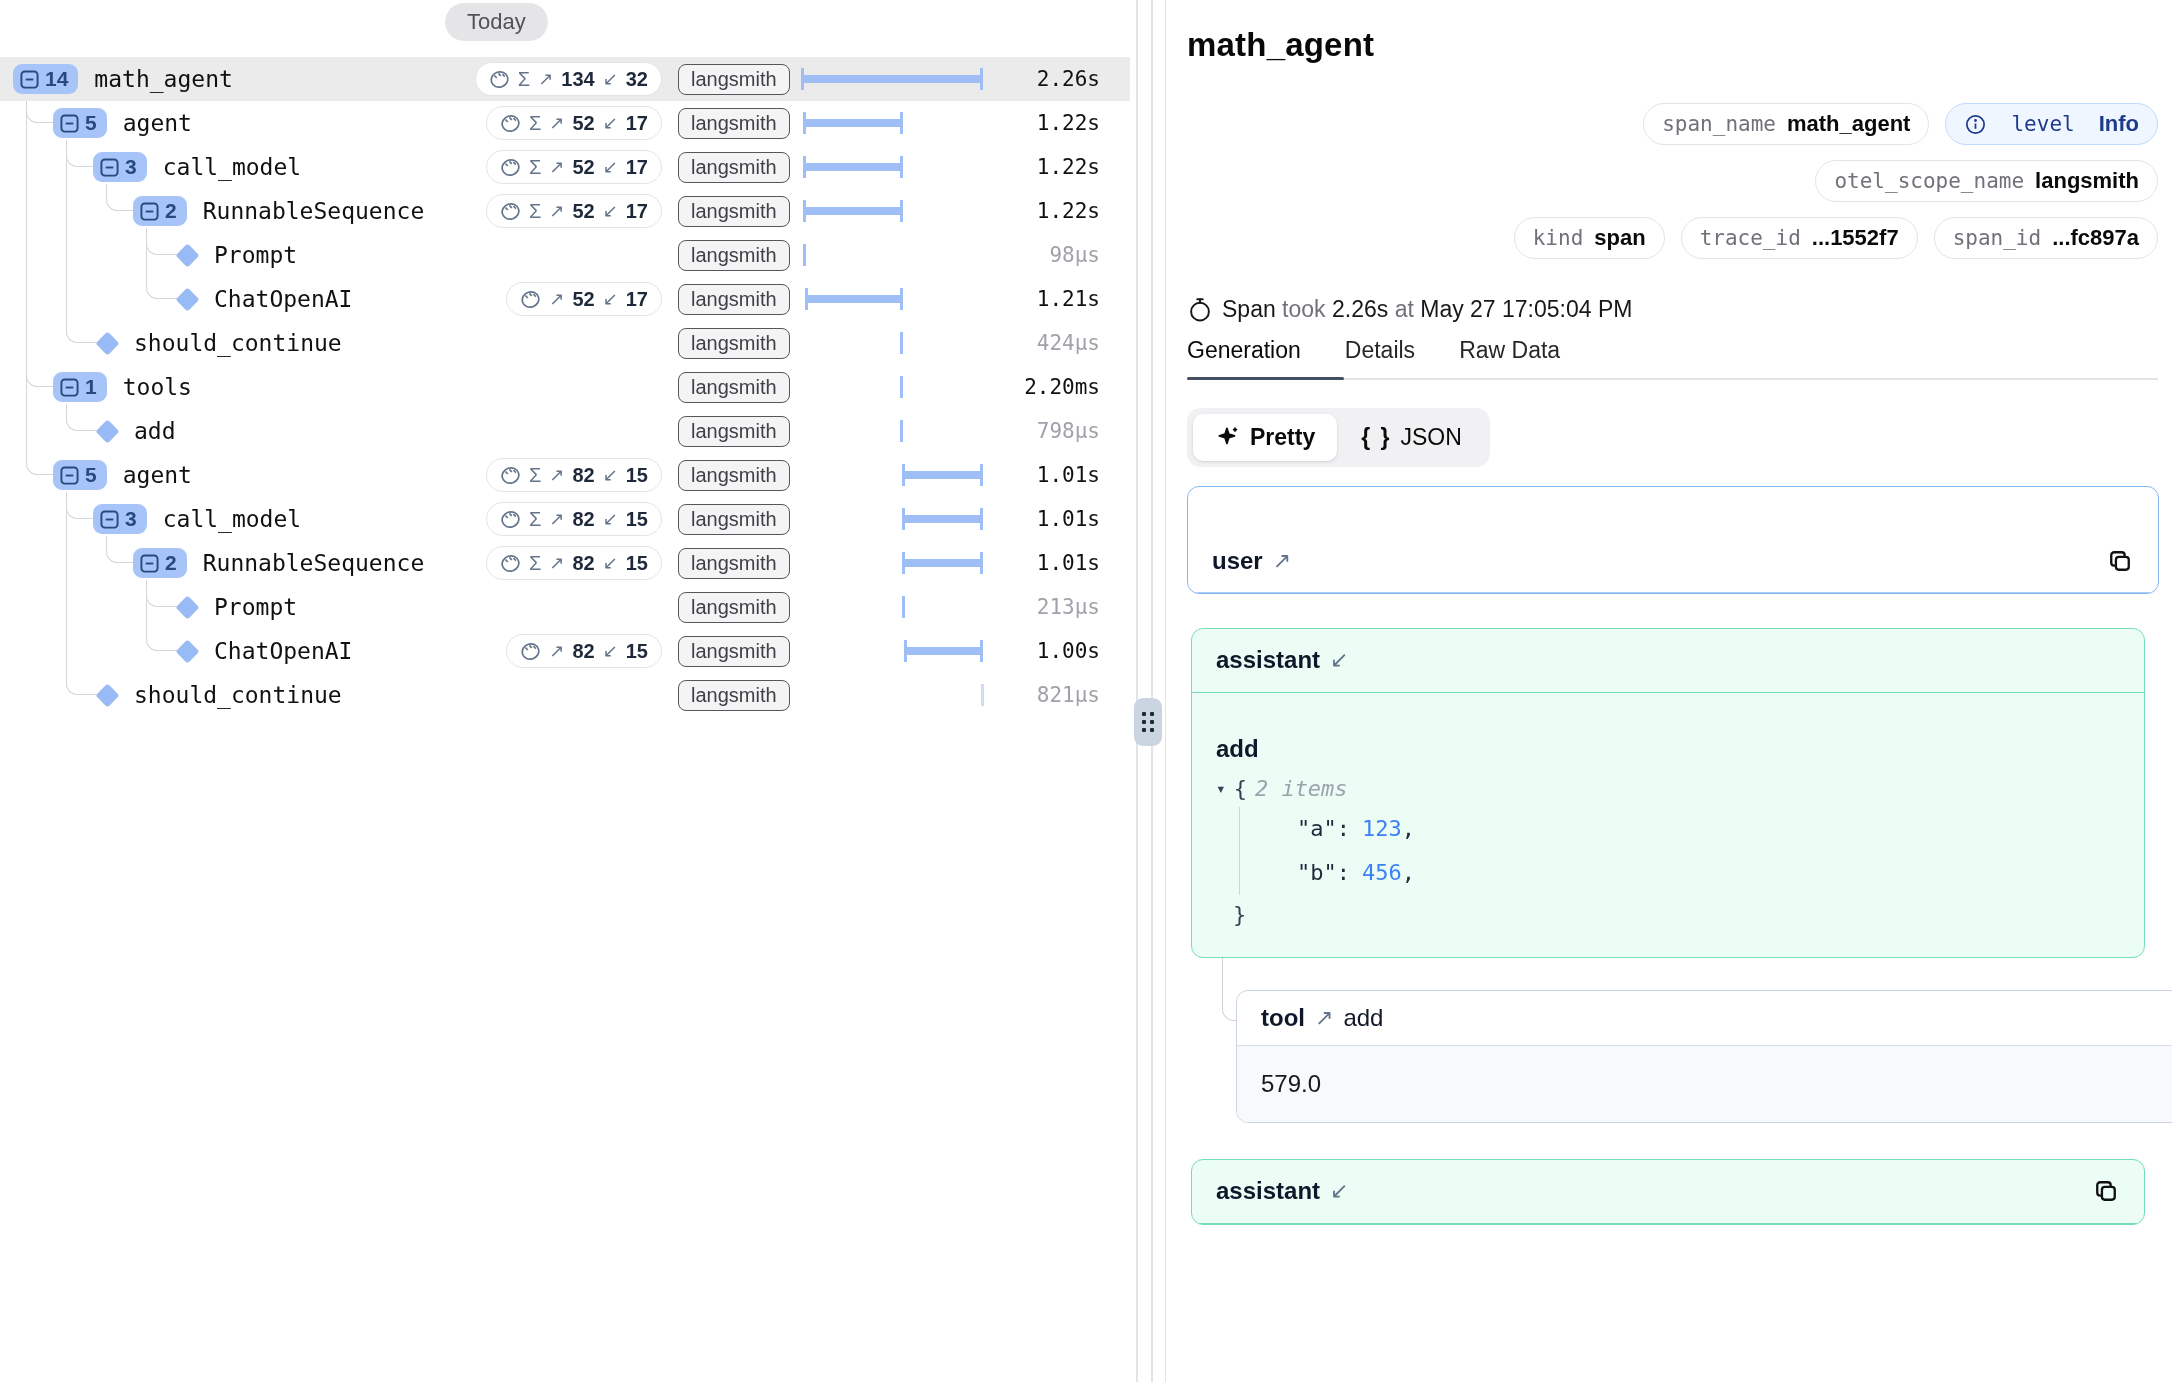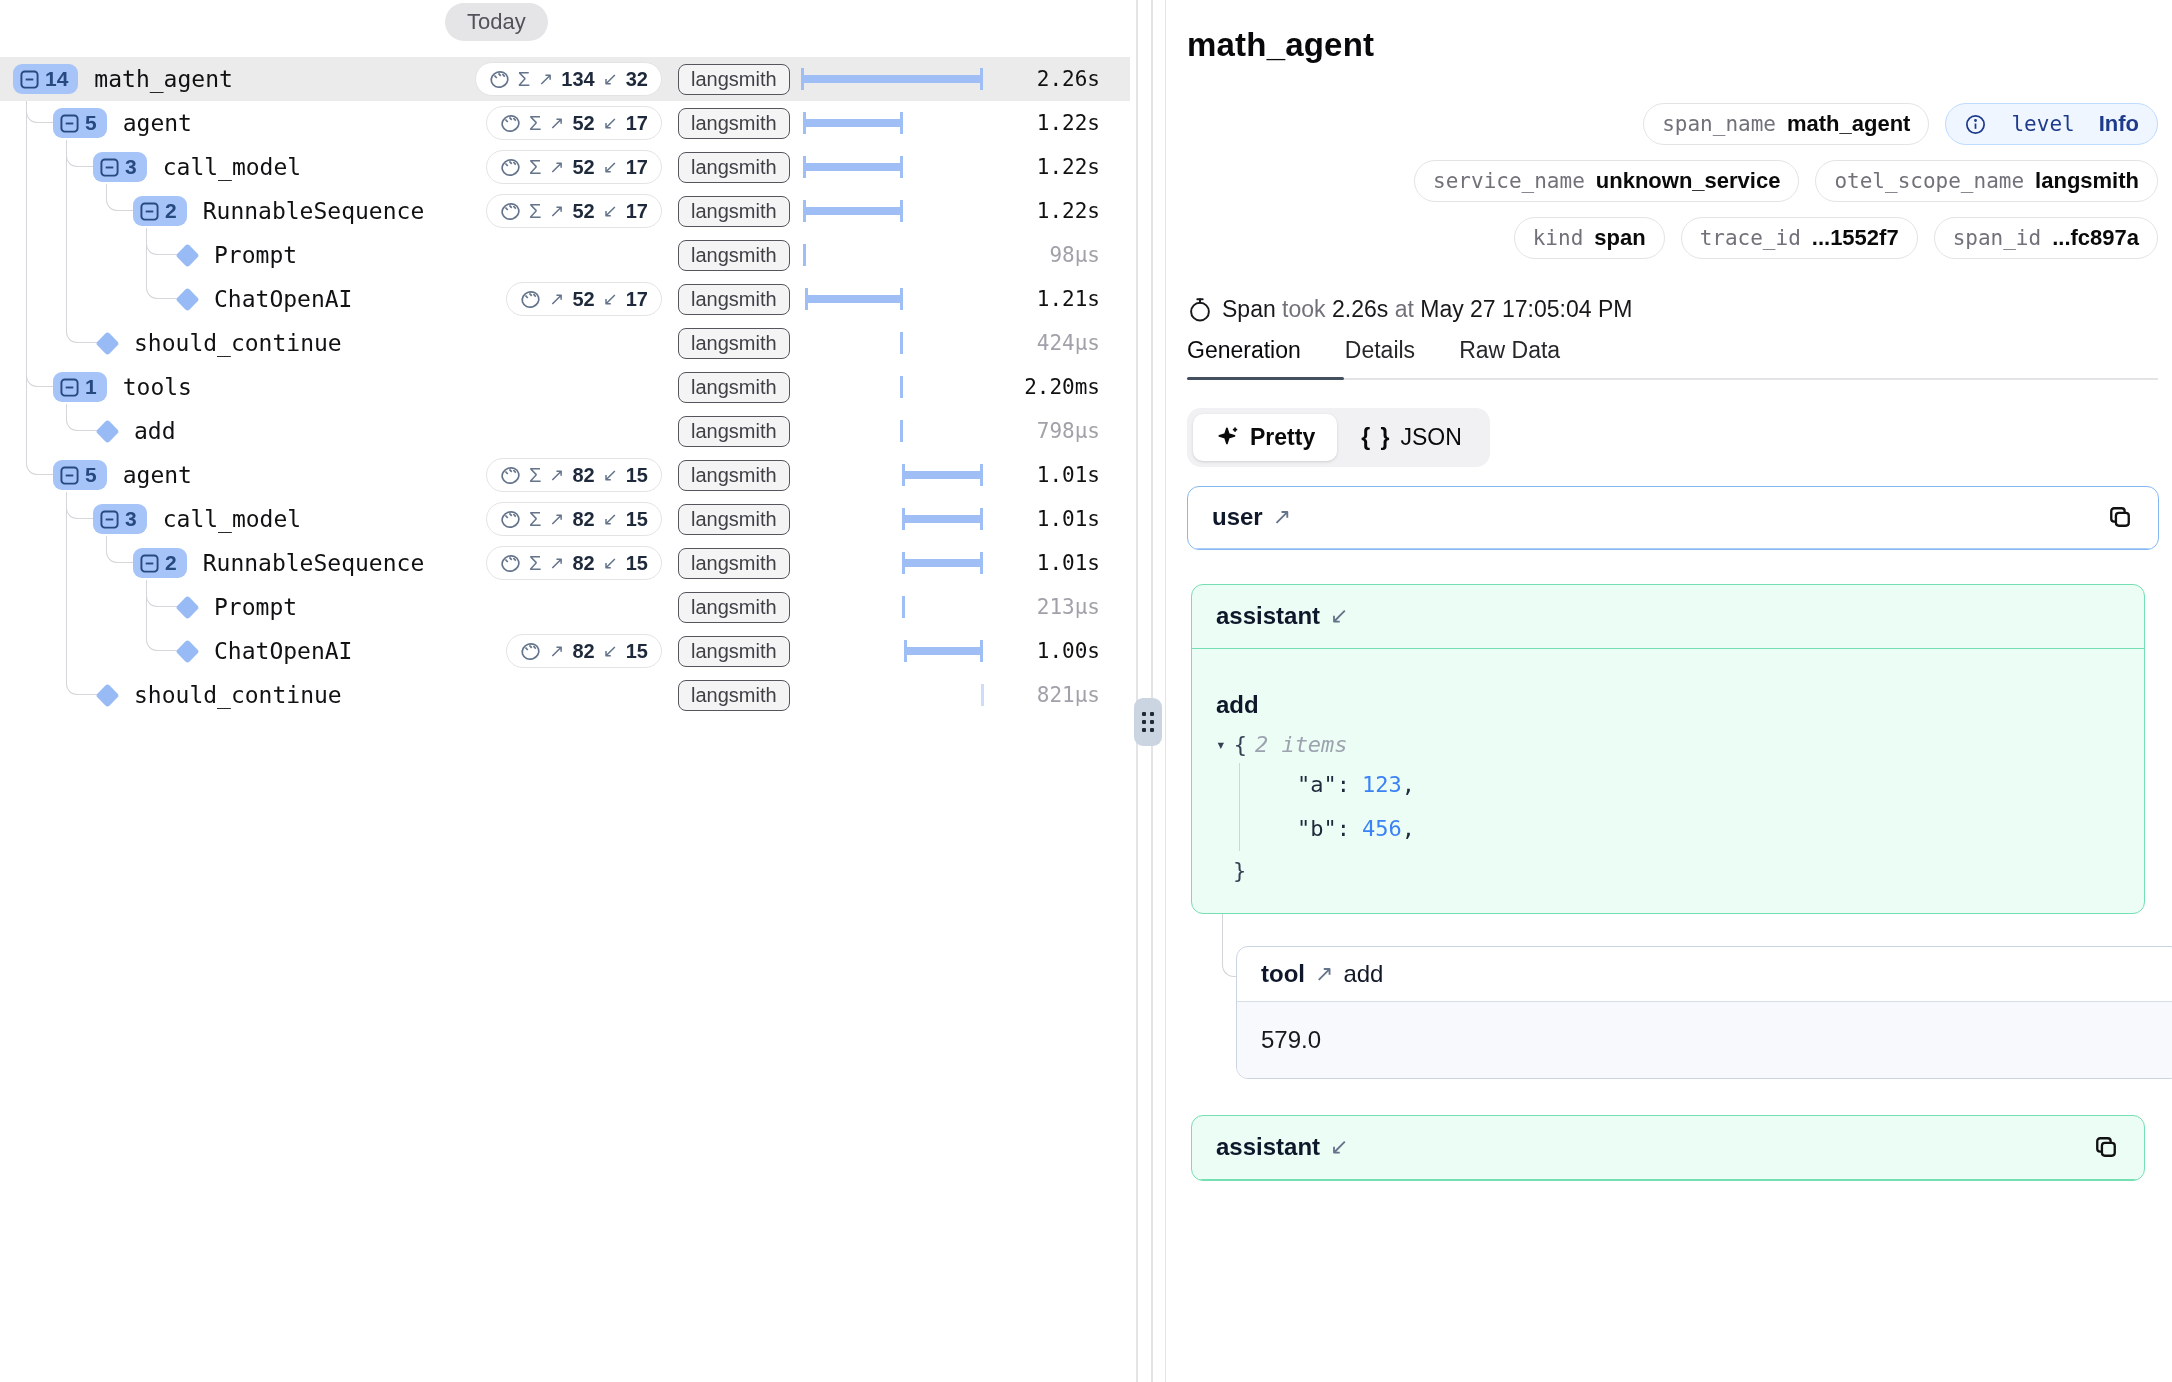--- a/index.html
+++ b/index.html
@@ -77,21 +77,21 @@
   .seg .braces { font-weight:600; letter-spacing:2px; }
 
   .card { border-radius:12px; overflow:hidden; background:#fff; }
   .card-head { display:flex; align-items:center; gap:10px; padding:0 24px; height:62px; }
   .role { font-size:24px; font-weight:600; color:#0f172a; }
   .head-arrow { color:#64748b; font-size:22px; }
   .copy-btn { margin-left:auto; display:flex; }
   .card-body { padding:22px 24px; font-size:24px; color:#18181b; }
 
   .card.user { margin-top:19px; width:972px; border:1.5px solid #85b8f3; }
-  .card.user .card-head { border-bottom:1.5px solid #abcef6; }
+  .card.user .card-head { border-bottom:1.5px solid #abcef6;margin-top:44px; }
 
   .card.assistant { width:954px; margin-left:4px; border:1.5px solid #74dfb2; background:#ecfdf5; }
   .card.assistant .card-head { border-bottom:1.5px solid #74dfb2; height:64px; }
   .card.assistant-1 { margin-top:34px; }
   .card.assistant-2 { margin-top:36px; }
 
   .tool-wrap { position:relative; margin-top:32px; }
   .tool-elbow { position:absolute; left:35px; top:-32px; width:15px; height:63px;
                 border-left:1.5px solid #d4d4d8; border-bottom:1.5px solid #d4d4d8;
                 border-bottom-left-radius:12px; }
@@ -448,24 +448,20 @@
               <circle cx="12" cy="12" r="9"></circle>
               <line x1="12" y1="11" x2="12" y2="16.5"></line>
               <circle cx="12" cy="7.8" r="0.6" fill="#1e3a8a"></circle>
             </svg>
             <span class="k">level</span>
             <span class="v">Info</span>
           </div>
         </div>
         <div class="pill-row">
           <div class="meta-pill">
-            <span class="k">service_name</span>
-            <span class="v">unknown_service</span>
-          </div>
-          <div class="meta-pill">
             <span class="k">otel_scope_name</span>
             <span class="v">langsmith</span>
           </div>
         </div>
         <div class="pill-row">
           <div class="meta-pill">
             <span class="k">kind</span>
             <span class="v">span</span>
           </div>
           <div class="meta-pill">

